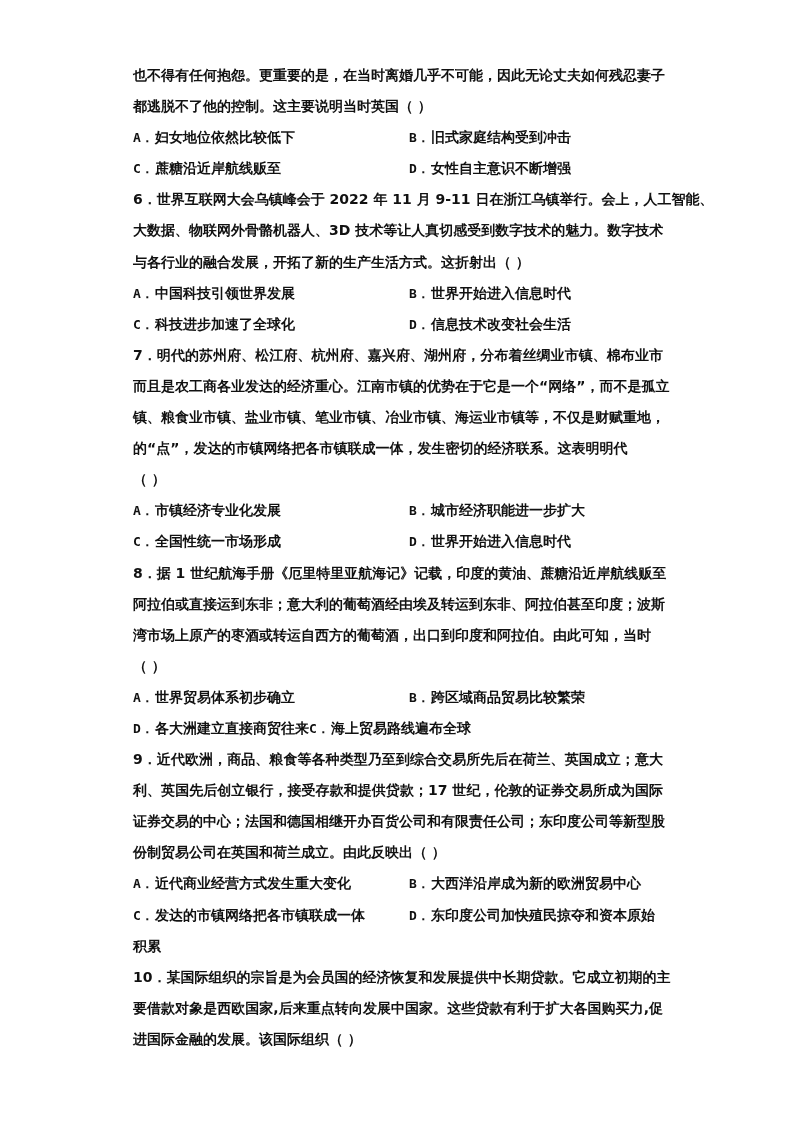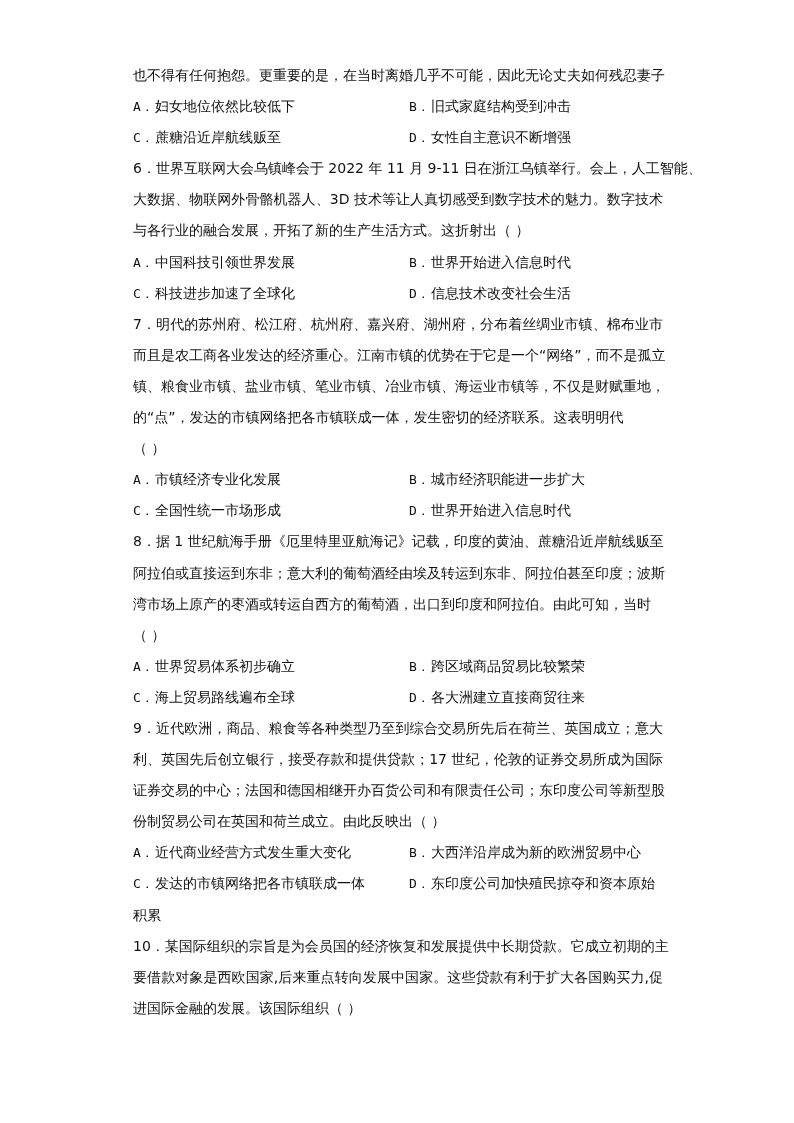--- a/index.html
+++ b/index.html
@@ -13,20 +13,21 @@
     position: relative;
     overflow: hidden;
     font-family: "DejaVu Sans", "Liberation Sans", sans-serif;
     color: #111111;
   }
   .page {
     position: absolute;
     left: 133px;
     top: 60px;
     width: 530px;
+    font-weight: bold;
   }
   .line {
     height: 31.1px;
     line-height: 31.1px;
     font-size: 14px;
     white-space: nowrap;
     text-align: justify;
     text-align-last: justify;
     letter-spacing: 0;
   }
@@ -53,20 +54,21 @@
     font-size: 13px;
   }
 </style>
 </head>
 <body>
 
 <div class="page">
 
   <div>
     <div class="line">也不得有任何抱怨。更重要的是，在当时离婚几乎不可能，因此无论丈夫如何残忍妻子</div>
+    <div class="line short">都逃脱不了他的控制。这主要说明当时英国（    ）</div>
     <div class="opts">
       <span class="opt left"><span class="opt-letter">A．</span><span>妇女地位依然比较低下</span></span>
       <span class="opt"><span class="opt-letter">B．</span><span>旧式家庭结构受到冲击</span></span>
     </div>
     <div class="opts">
       <span class="opt left"><span class="opt-letter">C．</span><span>蔗糖沿近岸航线贩至</span></span>
       <span class="opt"><span class="opt-letter">D．</span><span>女性自主意识不断增强</span></span>
     </div>
   </div>
 
@@ -103,22 +105,22 @@
   <div>
     <div class="line">8．据 1 世纪航海手册《厄里特里亚航海记》记载，印度的黄油、蔗糖沿近岸航线贩至</div>
     <div class="line">阿拉伯或直接运到东非；意大利的葡萄酒经由埃及转运到东非、阿拉伯甚至印度；波斯</div>
     <div class="line short">湾市场上原产的枣酒或转运自西方的葡萄酒，出口到印度和阿拉伯。由此可知，当时</div>
     <div class="line short">（    ）</div>
     <div class="opts">
       <span class="opt left"><span class="opt-letter">A．</span><span>世界贸易体系初步确立</span></span>
       <span class="opt"><span class="opt-letter">B．</span><span>跨区域商品贸易比较繁荣</span></span>
     </div>
     <div class="opts">
+      <span class="opt"><span class="opt-letter">D．</span><span>各大洲建立直接商贸往来</span></span>
       <span class="opt left"><span class="opt-letter">C．</span><span>海上贸易路线遍布全球</span></span>
-      <span class="opt"><span class="opt-letter">D．</span><span>各大洲建立直接商贸往来</span></span>
     </div>
   </div>
 
   <div>
     <div class="line">9．近代欧洲，商品、粮食等各种类型乃至到综合交易所先后在荷兰、英国成立；意大</div>
     <div class="line">利、英国先后创立银行，接受存款和提供贷款；17 世纪，伦敦的证券交易所成为国际</div>
     <div class="line">证券交易的中心；法国和德国相继开办百货公司和有限责任公司；东印度公司等新型股</div>
     <div class="line short">份制贸易公司在英国和荷兰成立。由此反映出（    ）</div>
     <div class="opts">
       <span class="opt left"><span class="opt-letter">A．</span><span>近代商业经营方式发生重大变化</span></span>

